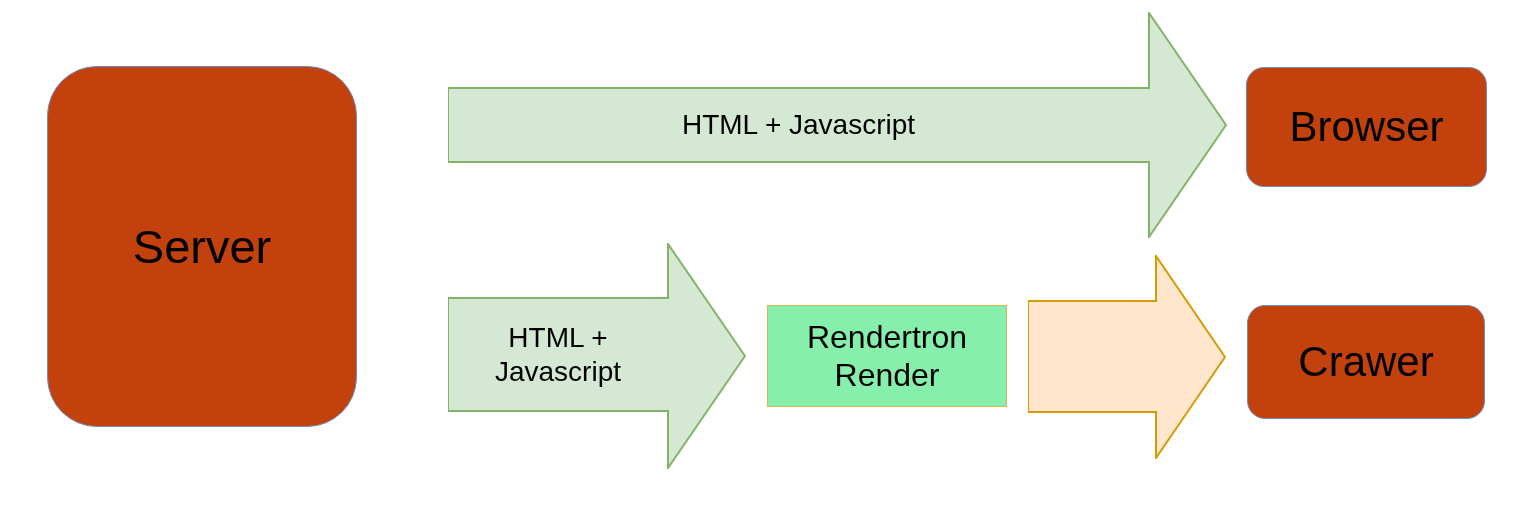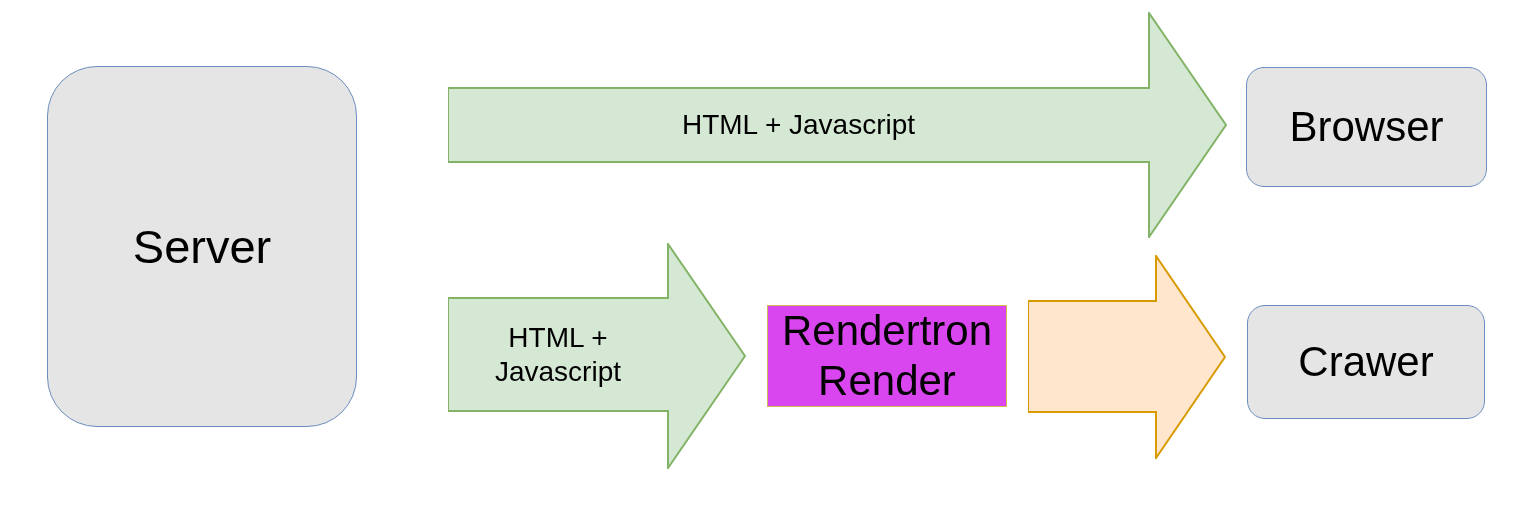--- a/index.html
+++ b/index.html
@@ -16,42 +16,42 @@
     font-family: "Liberation Sans", sans-serif;
     color: #000000;
   }
   .node {
     position: absolute;
     box-sizing: border-box;
     display: flex;
     align-items: center;
     justify-content: center;
     text-align: center;
-    background: #e5e5e5;
+    background: #c2410c;
     border: 1.5px solid #6c8ebf;
   }
   .node-server {
     left: 47px; top: 66px;
     width: 310px; height: 361px;
     border-radius: 50px;
     font-size: 47px;
   }
   .node-browser {
     left: 1246px; top: 67px;
     width: 241px; height: 120px;
     border-radius: 18px;
     font-size: 42px;
   }
   .node-rendertron {
     left: 767px; top: 305px;
     width: 240px; height: 102px;
-    background: #d946ef;
+    background: #86efac;
     border: 1.5px solid #d6b656;
     border-radius: 0;
-    font-size: 42px;
+    font-size: 32px;
     line-height: 1.2;
     white-space: pre-line;
   }
   .node-crawler {
     left: 1247px; top: 305px;
     width: 238px; height: 114px;
     border-radius: 18px;
     font-size: 42px;
   }
   .arrow-svg {

